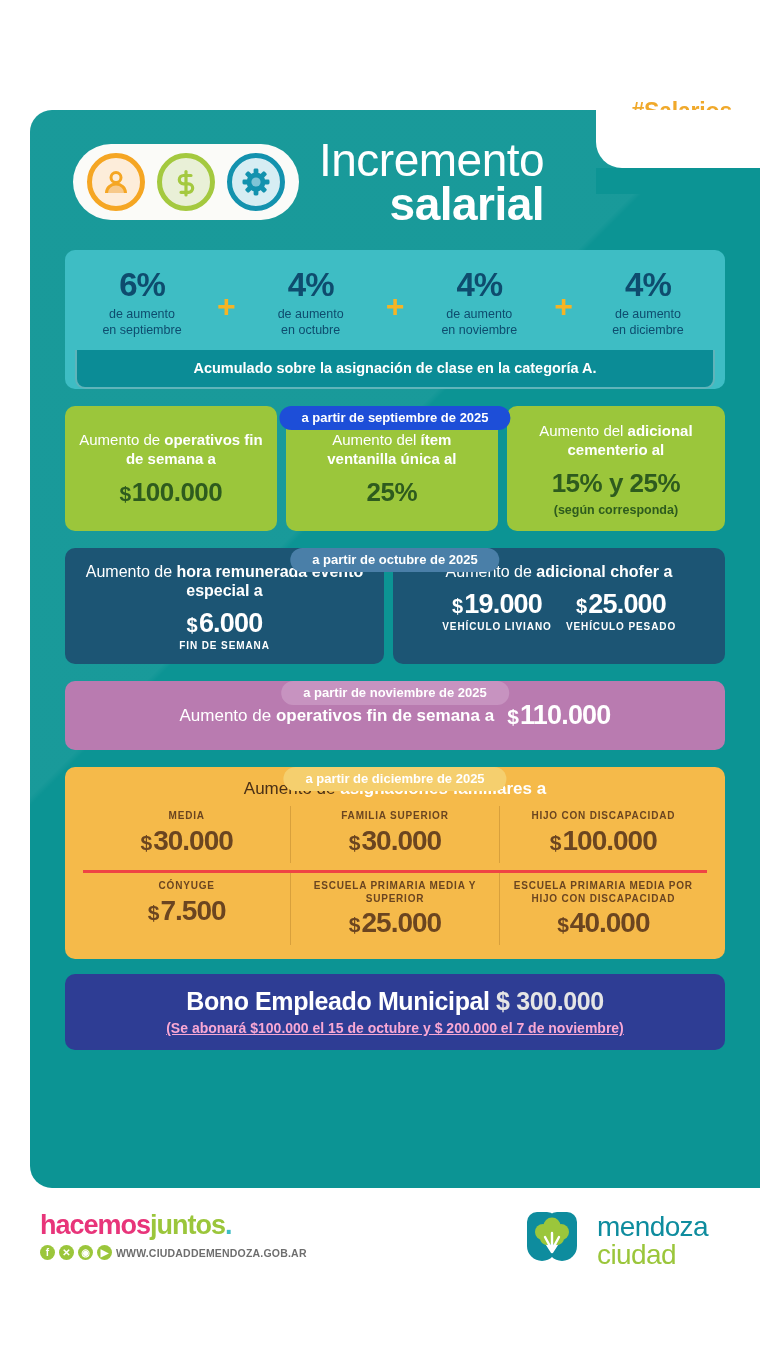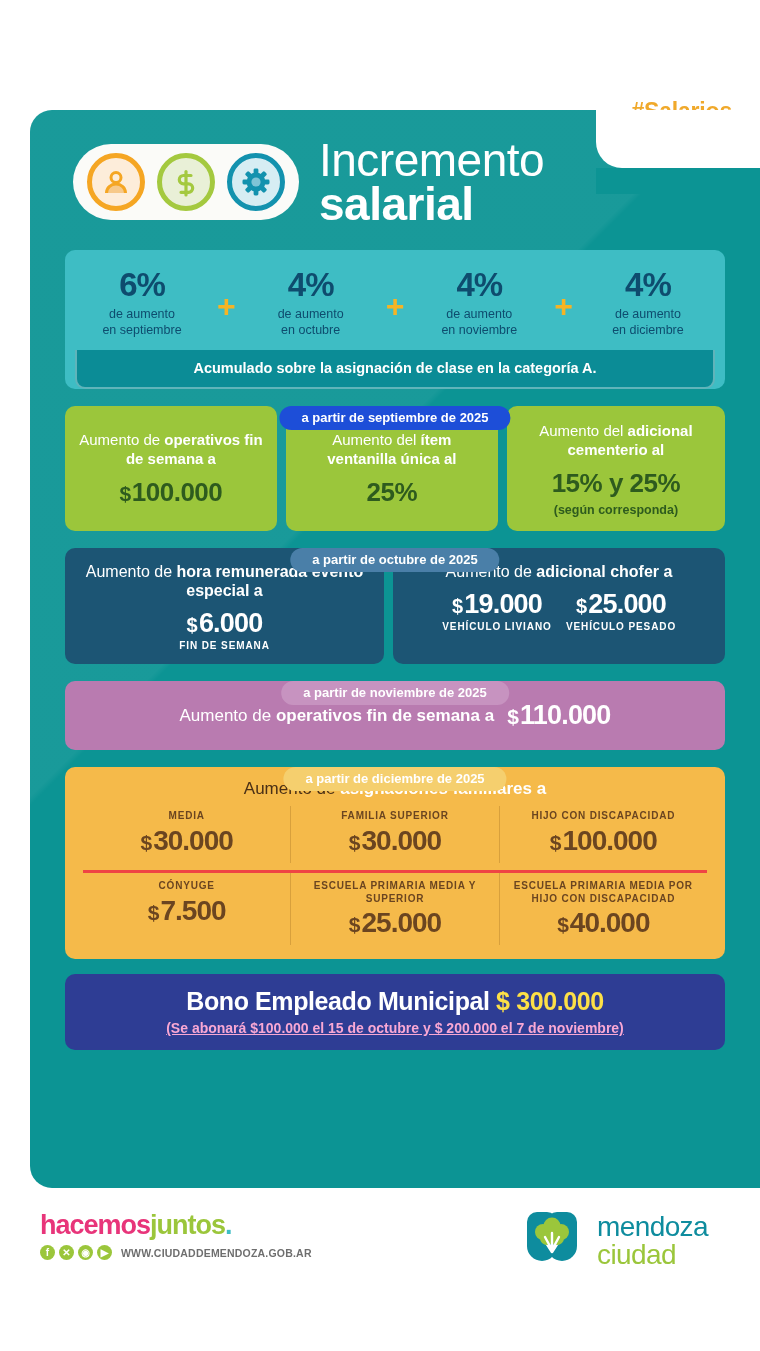--- a/index.html
+++ b/index.html
@@ -52,21 +52,21 @@
   .header { display: flex; align-items: center; gap: 20px; padding: 28px 0 10px 18px; }
   .icon-pill {
     background: #FBFBF8; border-radius: 46px;
     padding: 9px 14px; display: flex; gap: 12px; align-items: center;
   }
   .circ { width: 58px; height: 58px; border-radius: 50%; display:flex; align-items:center; justify-content:center; }
   .circ.person { border: 5px solid #F5A623; background: #FDEDDA; }
   .circ.money  { border: 5px solid #A4C93F; background: #E9F0D7; }
   .circ.gear   { border: 5px solid #1392AE; background: #D6EDF3; }
 
-  .title-block { color: #ffffff; line-height: .96; }
+  .title-block { color: #ffffff; line-height: .96; text-align: right; }
   .title-1 { font-size: 46px; font-weight: 300; letter-spacing: -0.5px; }
   .title-2 { font-size: 46px; font-weight: 800; letter-spacing: -0.5px; }
 
   
   .pct-card {
     margin: 14px 10px 0 10px;
     background: #3EBDC4;
     border-radius: 10px;
     padding: 16px 10px 0 10px;
   }
@@ -170,38 +170,38 @@
   .o-amt .cur { font-size: 21px; margin-right: 2px; }
 
   
   .bono {
     margin: 15px 10px 0 10px;
     background: #2E3D94; border-radius: 10px;
     text-align: center; color: #ffffff;
     padding: 13px 10px 14px 10px;
   }
   .bono-main { font-size: 25px; font-weight: 800; letter-spacing: -0.4px; }
-  .bono-main .amt { color: #fde047; }
+  .bono-main .amt { color: #e5e5e5; }
   .bono-sub { font-size: 14px; font-weight: bold; color: #f9a8d4; margin-top: 4px; text-decoration: underline; }
 
   
   .footer { position: absolute; left: 0; top: 1200px; width: 760px; height: 140px; }
   .hj { position: absolute; left: 40px; top: 10px; }
   .hj-word { font-size: 27px; font-weight: 800; letter-spacing: -1px; }
   .hj-a { color: #E8357A; }
   .hj-b { color: #9BC63B; }
   .hj-c { color: #3EBDC4; }
   .social-row { display: flex; align-items: center; gap: 4px; margin-top: 4px; }
   .soc {
     width: 15px; height: 15px; border-radius: 50%;
     background: #9BC63B; color: #ffffff;
     font-size: 10px; font-weight: bold;
     display: flex; align-items: center; justify-content: center;
   }
-  .web { font-size: 10.5px; font-weight: bold; color: #6E6E6E; letter-spacing: .2px; margin-left: 5px; }
+  .web { font-size: 10.5px; font-weight: bold; color: #6E6E6E; letter-spacing: .2px; }
 
   .mz { position: absolute; right: 52px; top: 8px; display: flex; align-items: center; gap: 14px; }
   .mz-txt { line-height: 1.0; }
   .mz-1 { font-size: 28px; color: #0E8C9E; letter-spacing: -0.6px; }
   .mz-2 { font-size: 28px; color: #9BC63B; letter-spacing: -0.6px; }
 </style>
 </head>
 <body>
 
 <div class="page">

